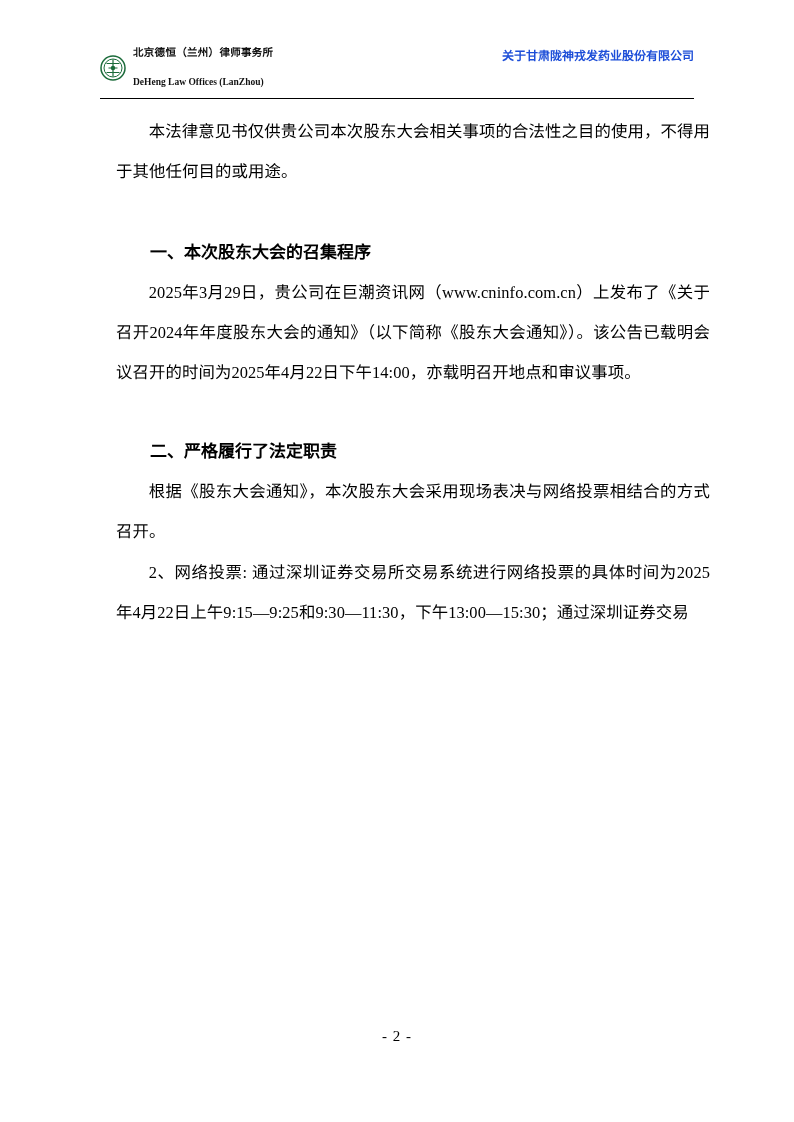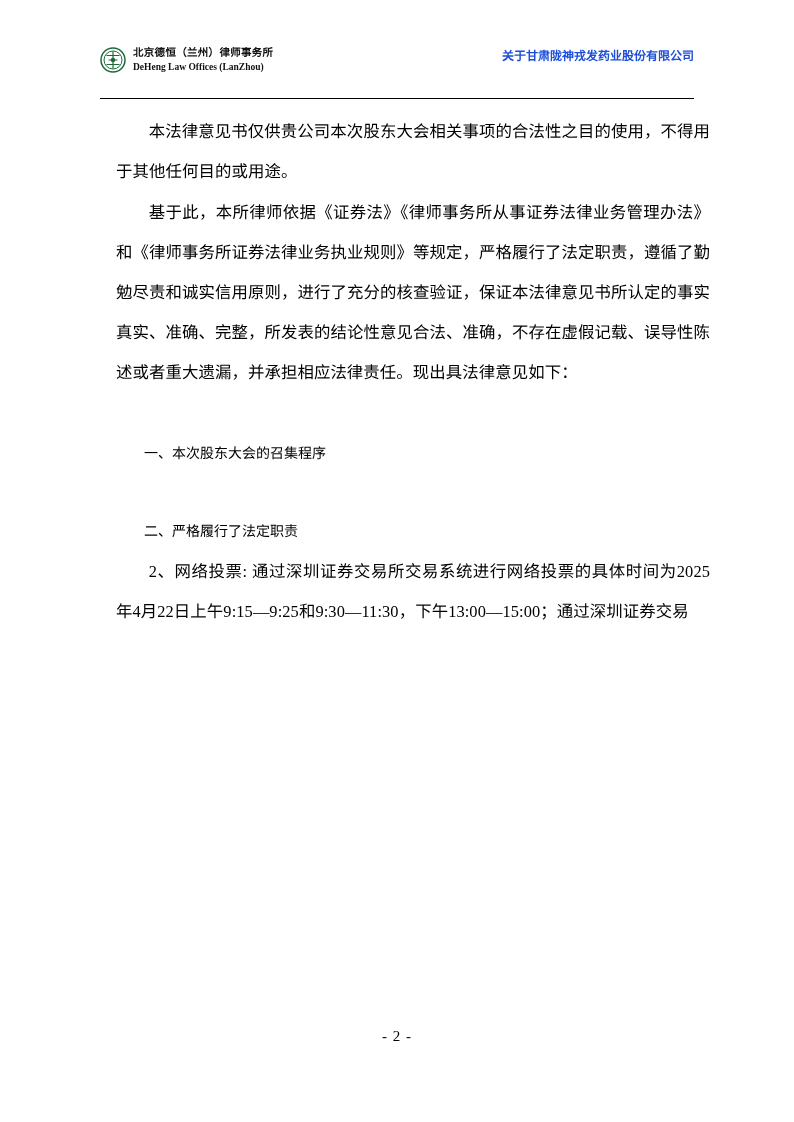--- a/index.html
+++ b/index.html
@@ -55,21 +55,21 @@
     font-weight: bold;
     letter-spacing: 0.3px;
     font-family: "Liberation Serif", serif;
     color: #111;
   }
   .firm-en {
     font-size: 9.5px;
     font-weight: bold;
     font-family: "Liberation Serif", serif;
     color: #111;
-    margin-top: 3px;
+    margin-top: 18px;
   }
   .doc-titles {
     text-align: right;
     line-height: 1.5;
     padding-top: 1px;
   }
   .doc-title-1,
   .doc-title-2 {
     font-size: 12px;
     font-weight: bold;
@@ -98,23 +98,23 @@
     font-size: 16.4px;
     line-height: 40px;
     text-align: justify;
     text-justify: inter-ideograph;
     text-indent: 2em;
     font-family: "Liberation Serif", "DejaVu Serif", serif;
     letter-spacing: 0.1px;
   }
   h2.section {
     margin: 0;
-    font-size: 14px;
+    font-size: 17px;
     line-height: 40px;
-    font-weight: normal;
+    font-weight: bold;
     text-indent: 2em;
     font-family: "Liberation Serif", "DejaVu Serif", serif;
   }
   .gap-lg { height: 40px; }
   .gap-md { height: 38px; }
 
   
   .footer {
     position: absolute;
     left: 0;
@@ -154,36 +154,37 @@
       </div>
 
     </div>
     <div class="header-rule"></div>
   </div>
 
   <div class="body">
 
     <p class="para">本法律意见书仅供贵公司本次股东大会相关事项的合法性之目的使用，不得用于其他任何目的或用途。</p>
 
-    <p class="para">基于此，本所律师依据《证券法》《律师事务所从事证券法律业务管理办法》和《律师事务所证券法律业务执业规则》等规定，严格履行了法定职责，遵循了勤勉尽责和诚实信用原则，进行了充分的核查验证，保证本法律意见书所认定的事实真实、准确、完整，所发表的结论性意见合法、准确，不存在虚假记载、误导性陈述或者重大遗漏，并承担相应法律责任。现出具法律意见如下：</p>
 
     <div class="gap-lg"></div>
 
     <h2 class="section">一、本次股东大会的召集程序</h2>
 
 
+    <p class="para">2025年3月29日，贵公司在巨潮资讯网（www.cninfo.com.cn）上发布了《关于召开2024年年度股东大会的通知》（以下简称《股东大会通知》）。该公告已载明会议召开的时间为2025年4月22日下午14:00，亦载明召开地点和审议事项。</p>
 
 
     <div class="gap-md"></div>
 
     <h2 class="section">二、严格履行了法定职责</h2>
 
+    <p class="para">根据《股东大会通知》，本次股东大会采用现场表决与网络投票相结合的方式召开。</p>
 
 
-    <p class="para">2、网络投票: 通过深圳证券交易所交易系统进行网络投票的具体时间为2025年4月22日上午9:15—9:25和9:30—11:30，下午13:00—15:00；通过深圳证券交易</p>
+    <p class="para">2、网络投票: 通过深圳证券交易所交易系统进行网络投票的具体时间为2025年4月22日上午9:15—9:25和9:30—11:30，下午13:00—15:30；通过深圳证券交易</p>
 
   </div>
 
   <div class="footer">
     <span>- 2 -</span>
   </div>
 
 </div>
 
 </body></html>

